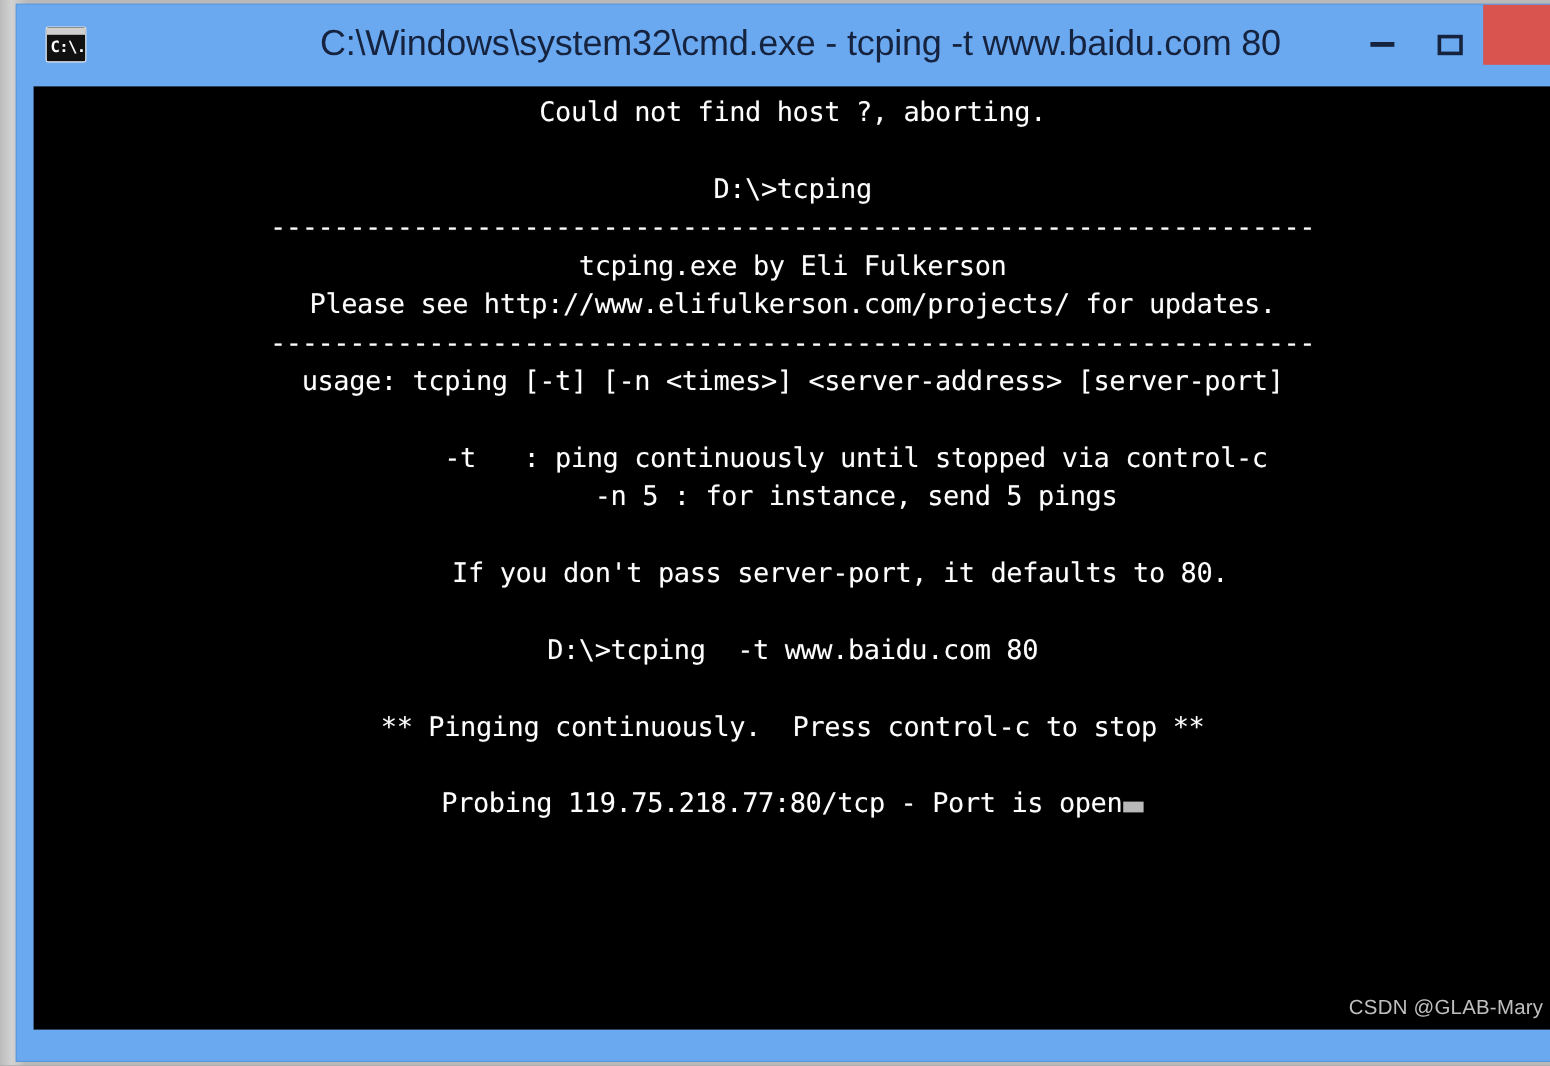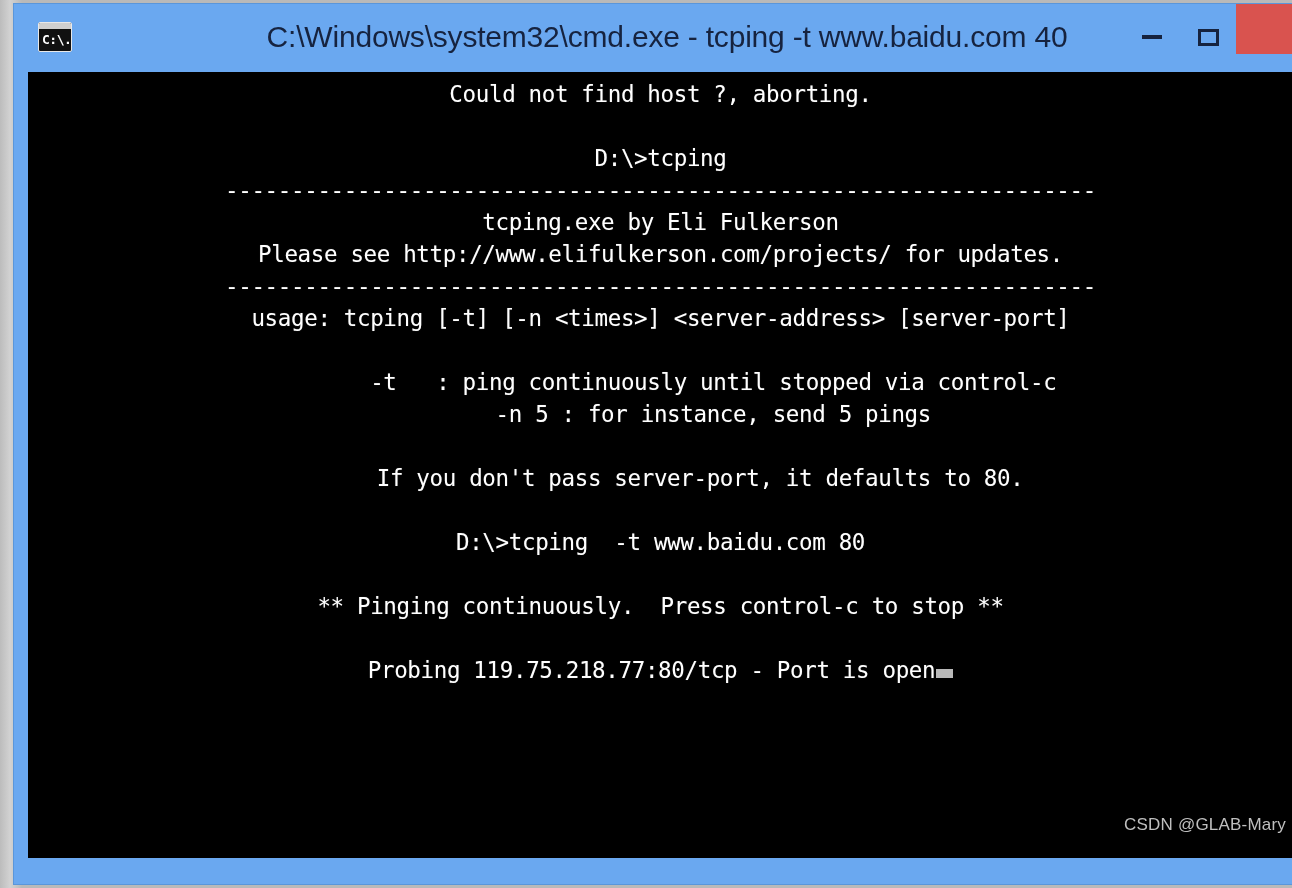--- a/index.html
+++ b/index.html
@@ -158,21 +158,21 @@
     height: 9px;
     background: #b9b9b9;
     vertical-align: baseline;
     margin-left: 1px;
   }
 
   
   #watermark {
     position: absolute;
     right: 6px;
-    bottom: 23px;
+    bottom: 8px;
     color: #d4d4d4;
     font-size: 17px;
     font-family: "Liberation Sans", sans-serif;
     letter-spacing: 0.2px;
     opacity: 0.9;
     pointer-events: none;
   }
 </style>
 </head>
 <body>
@@ -181,21 +181,21 @@
 
 <div id="window">
 
   <div id="titlebar">
 
     <div id="app-icon">
       <span class="bar"></span>
       <span class="glyph">C:\.</span>
     </div>
 
-    <div id="title-text">C:\Windows\system32\cmd.exe - tcping  -t www.baidu.com 40</div>
+    <div id="title-text">C:\Windows\system32\cmd.exe - tcping  -t www.baidu.com 80</div>
 
     <div id="window-controls">
       <div class="ctrl" id="btn-minimize">
         <span class="shape"></span>
       </div>
       <div class="ctrl" id="btn-maximize">
         <span class="shape"></span>
       </div>
       <div class="ctrl" id="btn-close"></div>
     </div>

